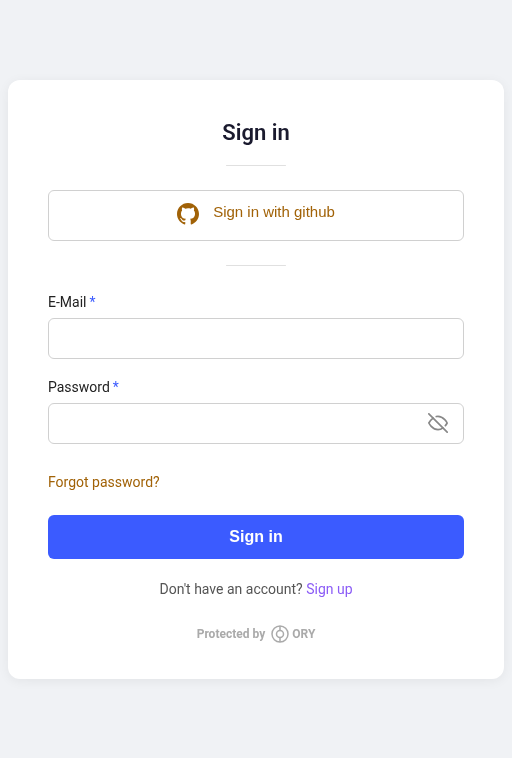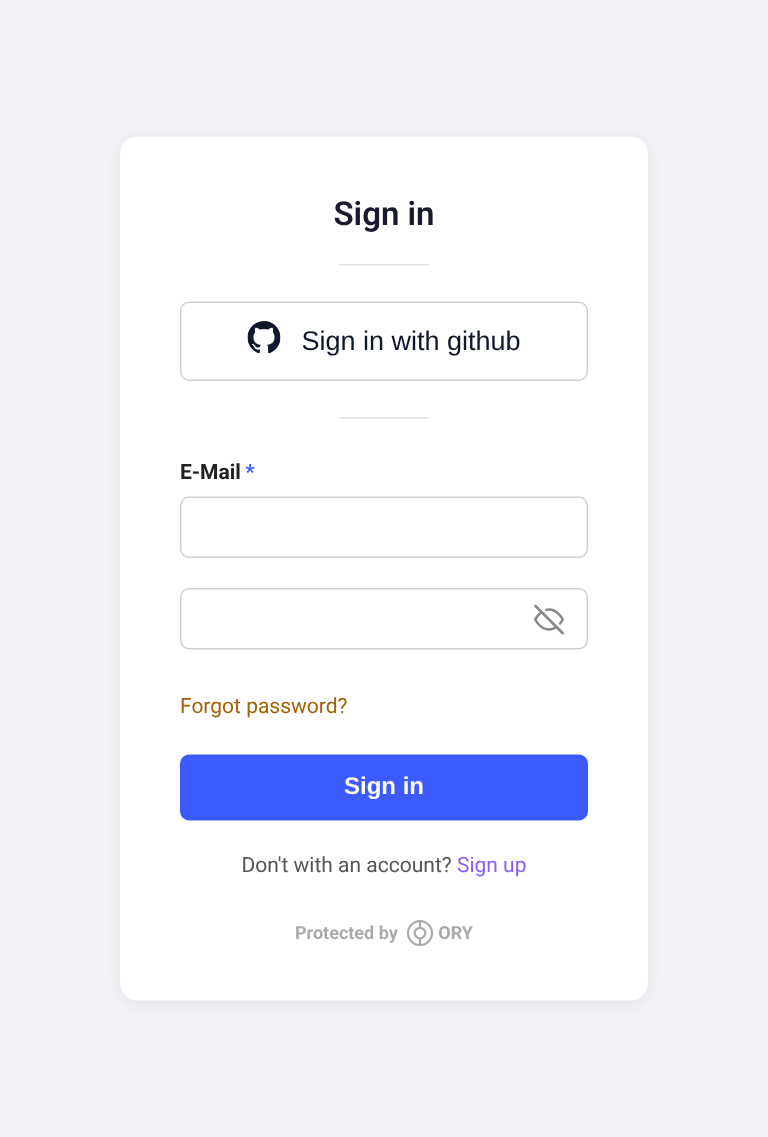--- a/index.html
+++ b/index.html
@@ -15,21 +15,21 @@
       display: flex;
       align-items: center;
       justify-content: center;
       font-family: -apple-system, BlinkMacSystemFont, 'Segoe UI', Roboto, sans-serif;
     }
 
     .card {
       background: #ffffff;
       border-radius: 12px;
       padding: 40px 40px 36px 40px;
-      width: 352px;
+      width: 496px;
       box-shadow: 0 2px 12px rgba(0,0,0,0.06);
     }
 
     .card-title {
       text-align: center;
       font-size: 22px;
       font-weight: 600;
       color: #1a1a2e;
       margin-bottom: 20px;
     }
@@ -37,31 +37,30 @@
     .divider {
       height: 1px;
       background-color: #e0e0e0;
       width: 60px;
       margin: 0 auto 24px auto;
       border-radius: 2px;
     }
 
     .github-btn {
       display: flex;
-      align-items: center;
       justify-content: center;
       gap: 14px;
       width: 100%;
       padding: 12px;
       border: 1.5px solid #d0d0d0;
       border-radius: 6px;
       background: #ffffff;
       cursor: pointer;
-      font-size: 18px;
-      color: #0f172a;
+      font-size: 15px;
+      color: #a16207;
       transition: background 0.15s;
     }
 
     .github-icon {
       width: 22px;
       height: 22px;
       flex-shrink: 0;
     }
 
     .divider2 {
@@ -72,21 +71,21 @@
       border-radius: 2px;
     }
 
     .form-group {
       margin-bottom: 20px;
     }
 
     .form-label {
       display: block;
       font-size: 14px;
-      font-weight: 700;
+      font-weight: 400;
       color: #222;
       margin-bottom: 8px;
     }
 
     .required-star {
       color: #3b5bff;
       margin-left: 3px;
     }
 
     .form-input {
@@ -200,38 +199,41 @@
   <div class="divider2"></div>
 
   <div class="form-group">
     <label class="form-label">
       <span>E-Mail</span><span class="required-star">*</span>
     </label>
     <input type="email" class="form-input" style="">
   </div>
 
   <div class="form-group">
+    <label class="form-label">
+      <span>Password</span><span class="required-star">*</span>
+    </label>
     <div class="password-wrapper">
       <input type="password" class="form-input" style="">
       <button class="toggle-password">
         <svg width="20" height="20" viewBox="0 0 24 24" fill="none" stroke="currentColor" stroke-width="2" stroke-linecap="round" stroke-linejoin="round">
           <path d="M17.94 17.94A10.07 10.07 0 0 1 12 20c-7 0-11-8-11-8a18.45 18.45 0 0 1 5.06-5.94"></path>
           <path d="M9.9 4.24A9.12 9.12 0 0 1 12 4c7 0 11 8 11 8a18.5 18.5 0 0 1-2.16 3.19"></path>
           <line x1="1" y1="1" x2="23" y2="23"></line>
         </svg>
       </button>
     </div>
   </div>
 
   <a class="forgot-link" href="#">Forgot password?</a>
 
   <button class="signin-btn">Sign in</button>
 
   <div class="register-row">
-    <span>Don't with an account?</span>
+    <span>Don't have an account?</span>
     <a class="register-link" href="#"> Sign up</a>
   </div>
 
   <div class="footer">
     <span>Protected by</span>
     <span class="ory-logo">
       <svg width="18" height="18" viewBox="0 0 18 18">
         <circle cx="9" cy="9" r="8" fill="none" stroke="#aaa" stroke-width="1.5"></circle>
         <circle cx="9" cy="9" r="3.5" fill="none" stroke="#aaa" stroke-width="1.5"></circle>
         <line x1="9" y1="1" x2="9" y2="5.5" stroke="#aaa" stroke-width="1.5"></line>

